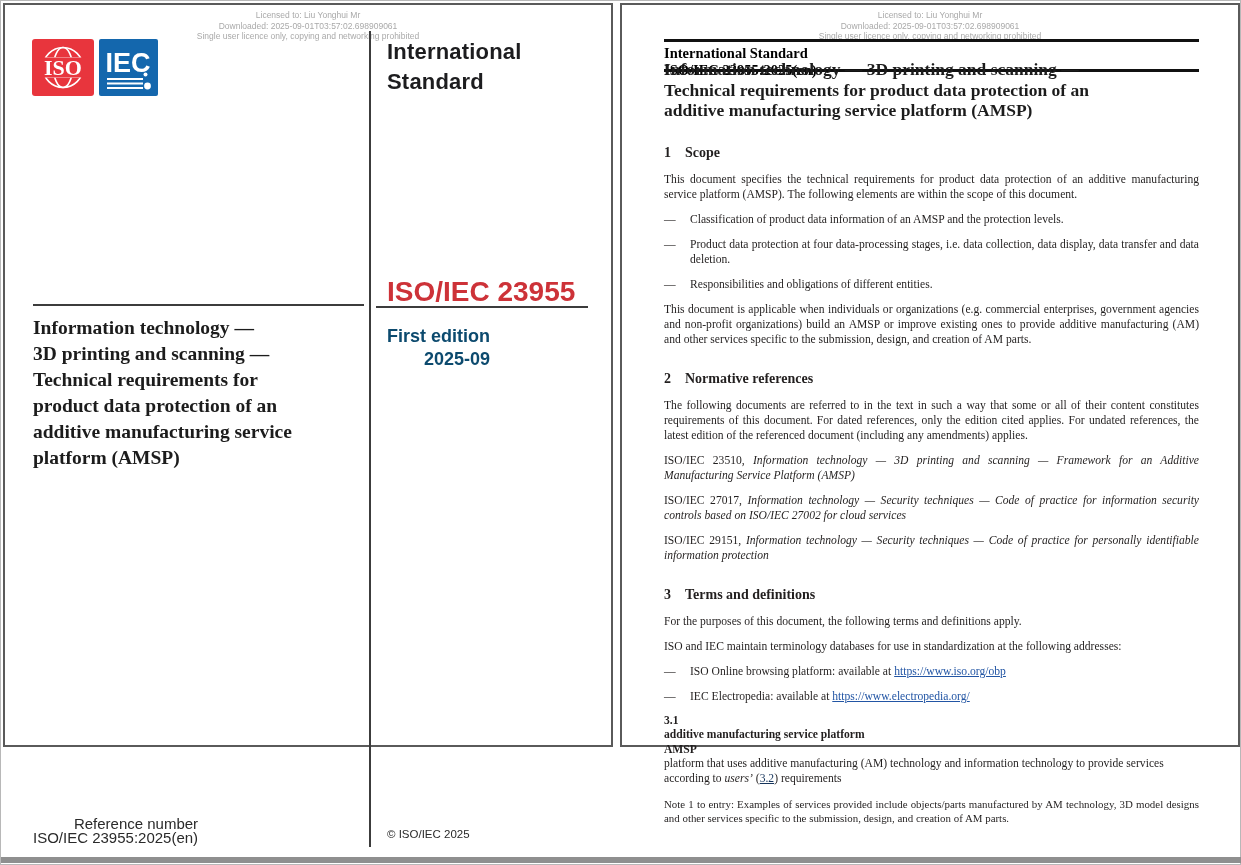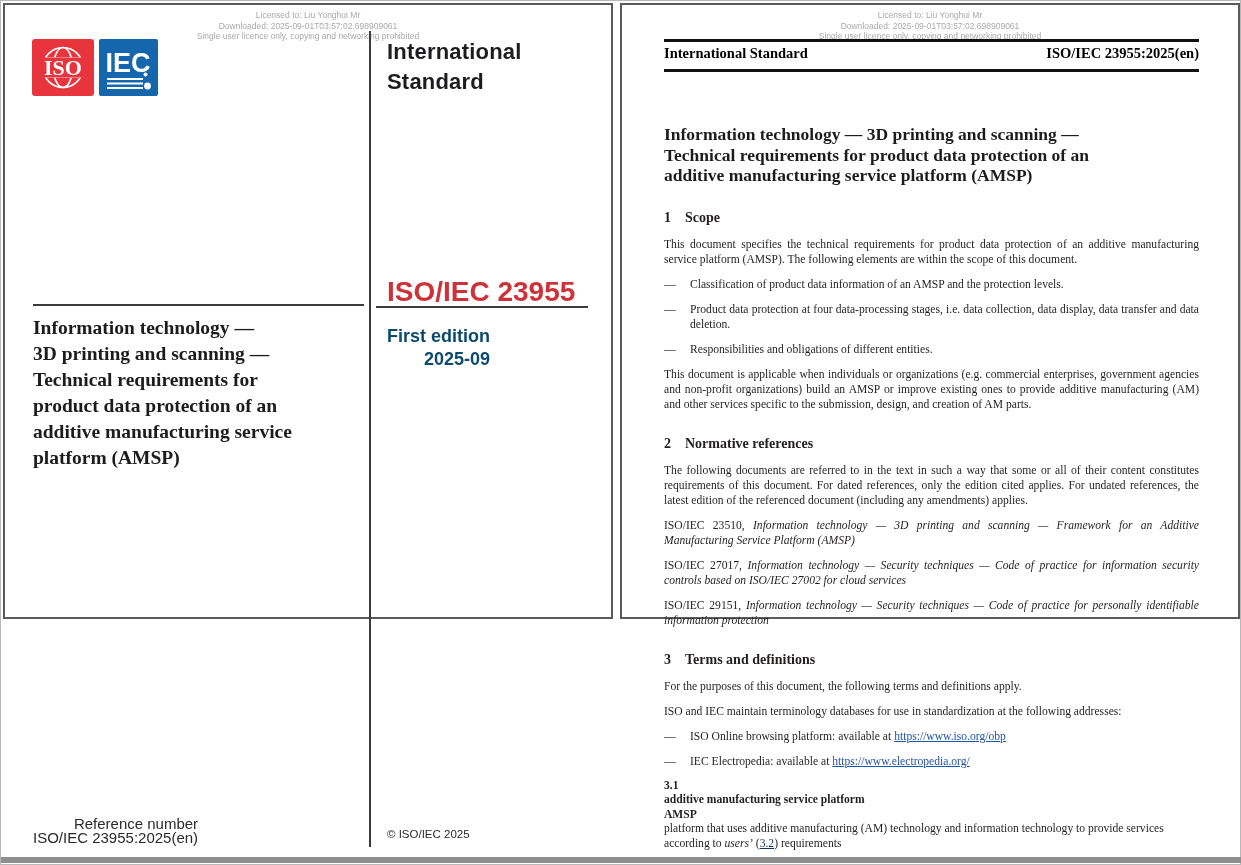--- a/index.html
+++ b/index.html
@@ -1,21 +1,21 @@
 <!DOCTYPE html>
 <html><head>
 <meta charset="utf-8">
 <style>
   * { margin:0; padding:0; box-sizing:border-box; }
   html,body { width:1241px; height:865px; }
   body { font-family:"Liberation Serif", serif; background:#ffffff; position:relative; overflow:hidden; }
   .spread { position:absolute; top:0; left:0; width:1241px; height:865px; border:1px solid #b8b8b8; background:#ffffff; }
   .bottom-strip { position:absolute; left:0; top:856px; width:1241px; height:6px; background:#8f8f8f; }
 
-  .page { position:absolute; top:2px; height:616px; background:#ffffff; border:2px solid #5a5a5a; }
+  .page { position:absolute; top:2px; height:744px; background:#ffffff; border:2px solid #5a5a5a; }
   .page-left  { left:2px;  width:610px; }
   .page-right { left:619px; width:620px; }
 
   
   .watermark { position:absolute; top:5px; left:0; width:100%; text-align:center;
                font-family:"Liberation Sans", sans-serif; font-size:8.5px; line-height:10.5px; color:#a9a9a9; }
 
   
   .logos { position:absolute; left:27px; top:34px; display:flex; gap:5px; }
   .vrule { position:absolute; left:364px; top:26px; width:2px; height:816px; background:#3c3c3c; }
@@ -32,22 +32,22 @@
   .cover-ref { position:absolute; left:28px; top:812px; font-family:"Liberation Sans", sans-serif;
                font-size:15px; line-height:13.5px; color:#2a2a2a;text-align:right; }
   .cover-copy { position:absolute; left:382px; top:823px; font-family:"Liberation Sans", sans-serif;
                 font-size:11.5px; color:#2a2a2a; }
 
   
   .content { position:absolute; left:42px; top:0; width:535px; color:#221f1f; }
   .hdr-rule-top { position:absolute; left:42px; top:34px; width:535px; height:3px; background:#111; }
   .hdr-rule-bot { position:absolute; left:42px; top:64px; width:535px; height:3px; background:#111; }
   .hdr-row { position:absolute; left:42px; top:40px; width:535px; display:flex; justify-content:space-between;
-             font-size:14.5px; font-weight:700; }
-  .page-title { margin-top:119px; font-size:17.5px; font-weight:700; line-height:20.5px; color:#1c1c1c; }
+             font-size:14.5px; font-weight:700;flex-direction:column; }
+  .page-title { margin-top:54px; font-size:17.5px; font-weight:700; line-height:20.5px; color:#1c1c1c; }
   .sec-head { font-size:14px; font-weight:700; margin-top:24px; margin-bottom:11px; }
   .sec-head .num { margin-right:14px; }
   .content p { font-size:11.6px; line-height:15px; text-align:justify; margin-bottom:10px; }
   .dash-item { display:flex; font-size:11.6px; line-height:15px; margin-bottom:10px; }
   .dash-item .dash { width:26px; flex:none; }
   .dash-item .txt { flex:1; text-align:justify; }
   .ref-title { font-style:italic; }
   a.doc-link { color:#2255a4; text-decoration:underline; cursor:pointer;margin-top:12px; }
   a.term-link { color:#16355c; text-decoration:underline; cursor:pointer; }
   .term-block { font-size:11.6px; line-height:14.5px; margin-top:2px; }

